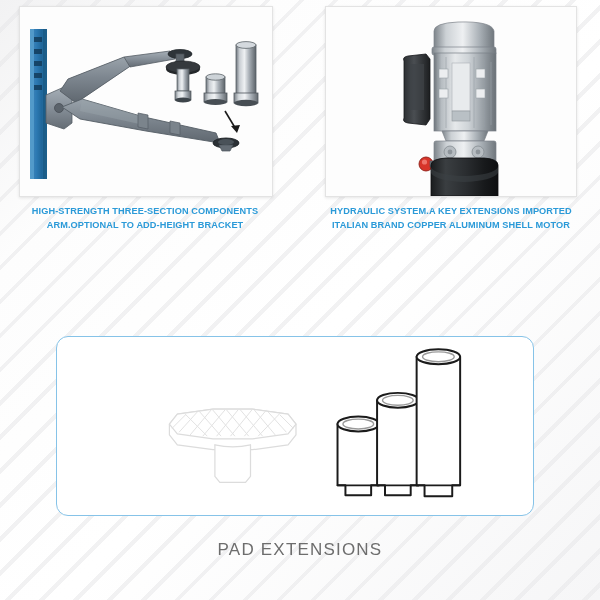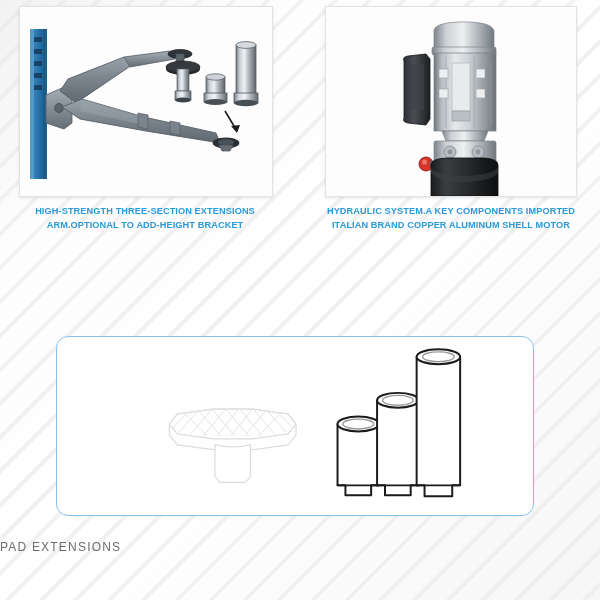--- a/index.html
+++ b/index.html
@@ -121,22 +121,23 @@
     inset: 0;
     width: 100%;
     height: 100%;
   }
 
   .acc-caption {
     position: absolute;
     left: 0;
     top: 540px;
     width: 600px;
+    text-align: center;
     color: #6d6d6d;
-    font-size: 12px;
+    font-size: 17px;
     letter-spacing: 1.2px;
   }
 </style>
 </head>
 <body>
 
 <div id="page">
 
   <div class="photo-row">
 
@@ -328,23 +329,23 @@
 
           <g>
             <path d="M105 158 Q105 152 120 151 L158 151 Q172 152 172 158 L172 189 L105 189 Z" fill="url(#tankGrad)" stroke="#0d0e10" stroke-width="0.8"></path>
             <path d="M105 160 Q108 168 138 169 Q168 168 172 160 L172 166 Q166 174 138 175 Q110 174 105 166 Z" fill="#3d4245" opacity="0.55"></path>
           </g>
         </svg>
       </div>
     </div>
   </div>
 
-  <div class="caption left">HIGH-STRENGTH THREE-SECTION EXTENSIONS ARM.OPTIONAL TO ADD-HEIGHT BRACKET</div>
-
-  <div class="caption right">HYDRAULIC SYSTEM.A KEY COMPONENTS IMPORTED ITALIAN BRAND COPPER ALUMINUM SHELL MOTOR</div>
+  <div class="caption left">HIGH-STRENGTH THREE-SECTION COMPONENTS ARM.OPTIONAL TO ADD-HEIGHT BRACKET</div>
+
+  <div class="caption right">HYDRAULIC SYSTEM.A KEY EXTENSIONS IMPORTED ITALIAN BRAND COPPER ALUMINUM SHELL MOTOR</div>
 
 
   <div class="acc-box">
     <svg class="acc-drawing" viewBox="0 0 478 180" preserveAspectRatio="xMidYMid meet">
 
       <g fill="#ffffff" stroke="#dcdcdc" stroke-width="1.25" stroke-linejoin="round" stroke-linecap="round">
 
         <path d="M112 88 L120 78 L156 73 L196 73 L232 78 L240 88 L240 99 L232 109 L196 114 L156 114 L120 109 L112 99 Z"></path>
 
         <path d="M112 88 L120 78 L156 73 L196 73 L232 78 L240 88 L232 98 L196 103 L156 103 L120 98 Z"></path>

